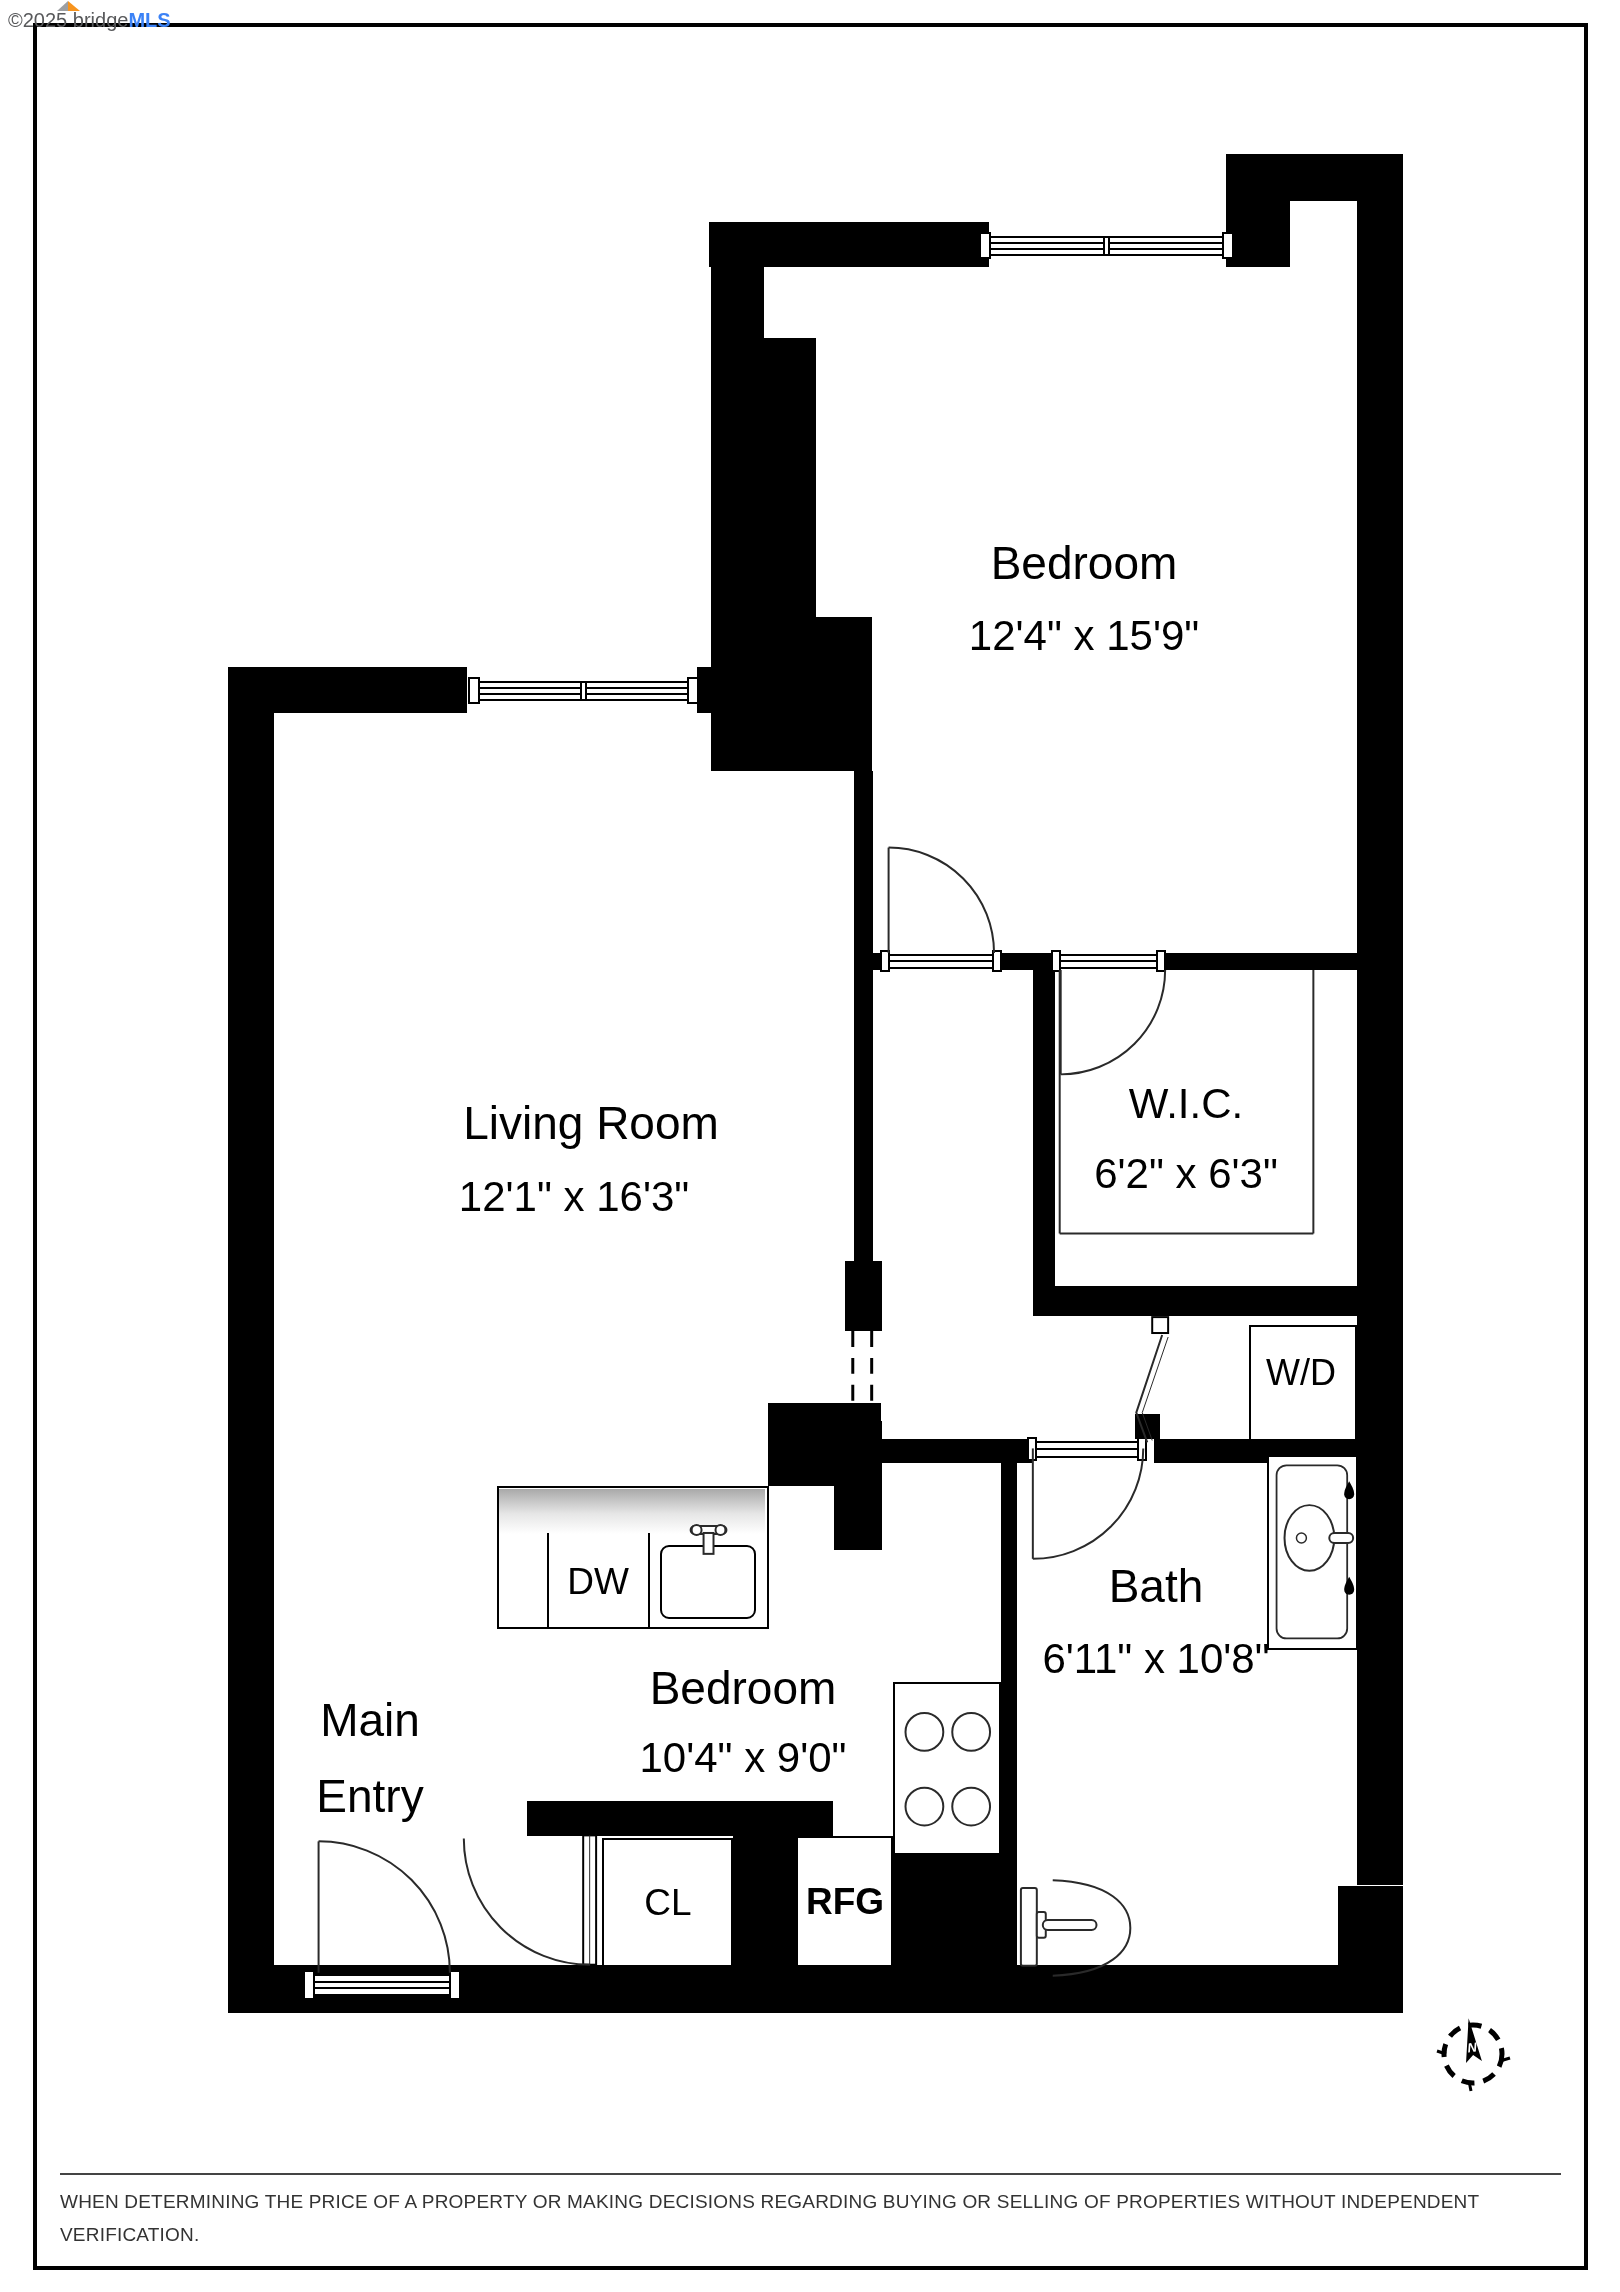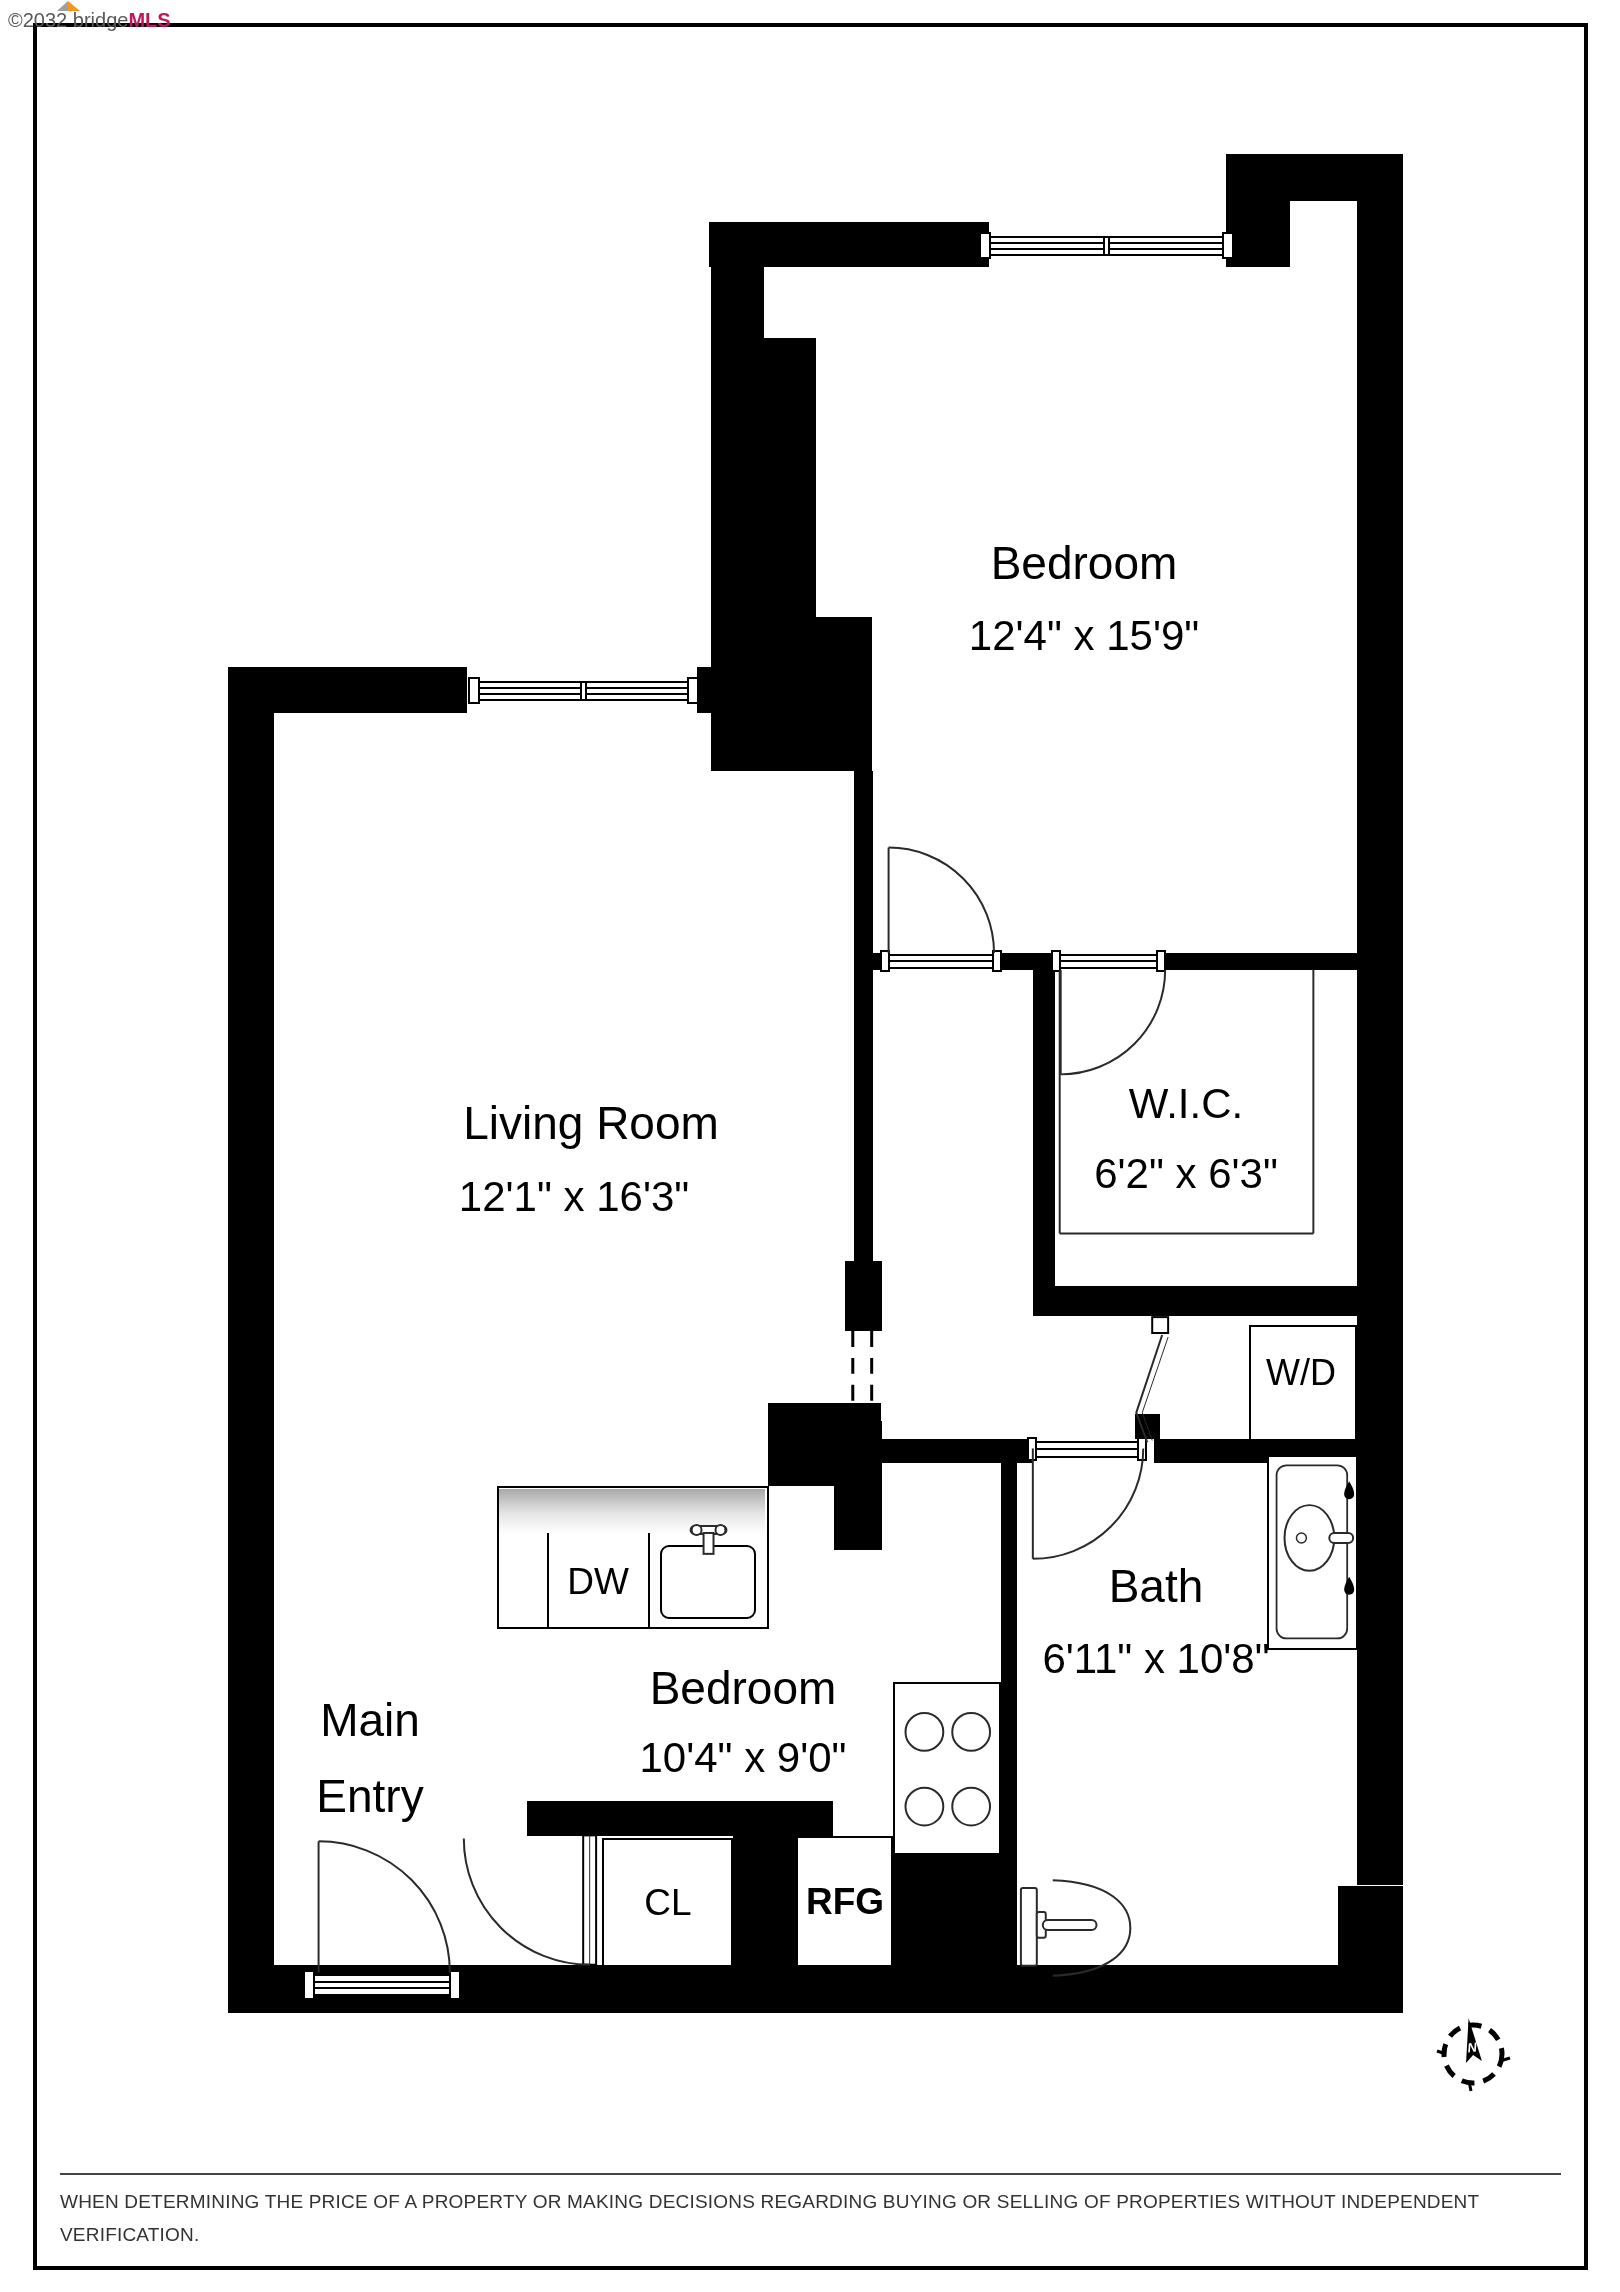--- a/index.html
+++ b/index.html
@@ -21,39 +21,39 @@
   .lbl{position:absolute;transform:translate(-50%,-50%);white-space:nowrap;line-height:1;}
   .room-name{font-size:46px;}
   .room-dims{font-size:42px;}
   .small-lbl{font-size:37px;}
   .wd-lbl{font-size:36px;}
   .counter-band{position:absolute;background:linear-gradient(180deg,#a9a9a9 0%,#e6e6e6 55%,#ffffff 100%);}
   .vline{position:absolute;background:#000;}
   .overlay{position:absolute;left:0;top:0;}
   .watermark{position:absolute;left:8px;top:9px;font-size:20px;letter-spacing:0;}
   .watermark .gray{color:#58595b;}
-  .watermark .orange{color:#be185d;font-weight:bold;}
+  .watermark .orange{color:#3b82f6;font-weight:bold;}
   .wm-tri{position:absolute;left:56px;top:0;}
   .disclaimer{position:absolute;left:60px;top:2185px;width:1501px;font-size:19px;
               color:#333;line-height:33px;letter-spacing:0.2px;}
   .disc-rule{position:absolute;left:60px;top:2173px;width:1501px;height:0;border-top:2px solid #444;}
   .compass{position:absolute;left:1431px;top:2012px;}
 </style>
 </head>
 <body>
 
 <div class="page">
   <div class="frame"></div>
 
   <svg class="wm-tri" width="26" height="12" viewBox="0 0 26 12">
     <polygon points="1,11 12,1 12,11" fill="#9d9fa2"></polygon>
     <polygon points="12,11 12,1 24,11" fill="#f7941e"></polygon>
   </svg>
   <div class="watermark">
-    <span class="gray">©2032 bridge</span><span class="orange">MLS</span>
+    <span class="gray">©2025 bridge</span><span class="orange">MLS</span>
   </div>
 
   <div class="w" style="left:709px;top:222px;width:280px;height:45px;"></div>
   <div class="w" style="left:1226px;top:154px;width:177px;height:47px;"></div>
   <div class="w" style="left:1226px;top:201px;width:64px;height:66px;"></div>
   <div class="w" style="left:1357px;top:154px;width:46px;height:1731px;"></div>
   <div class="w" style="left:711px;top:267px;width:53px;height:504px;"></div>
   <div class="w" style="left:764px;top:338px;width:52px;height:433px;"></div>
   <div class="w" style="left:764px;top:617px;width:108px;height:154px;"></div>
   <div class="w" style="left:228px;top:667px;width:239px;height:46px;"></div>

